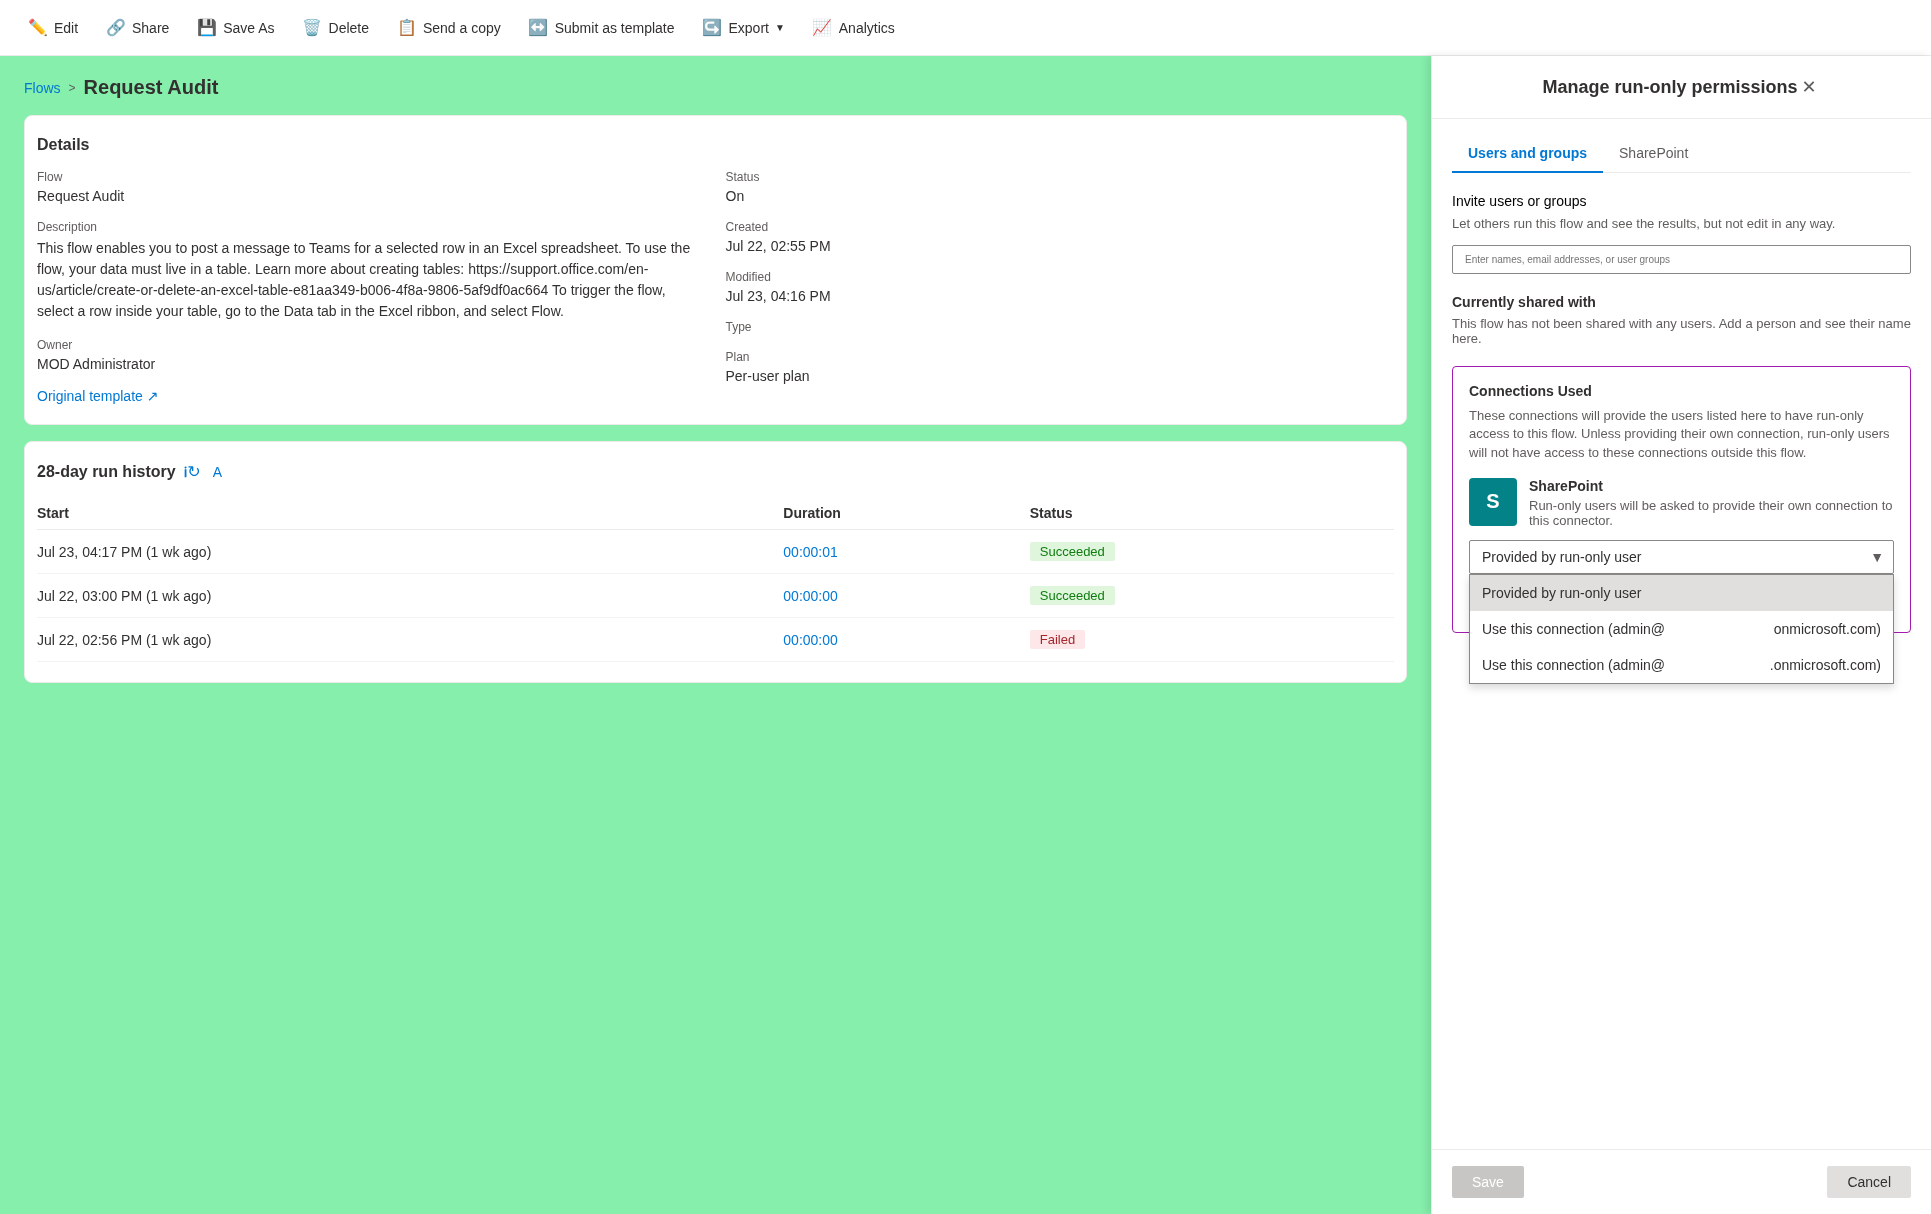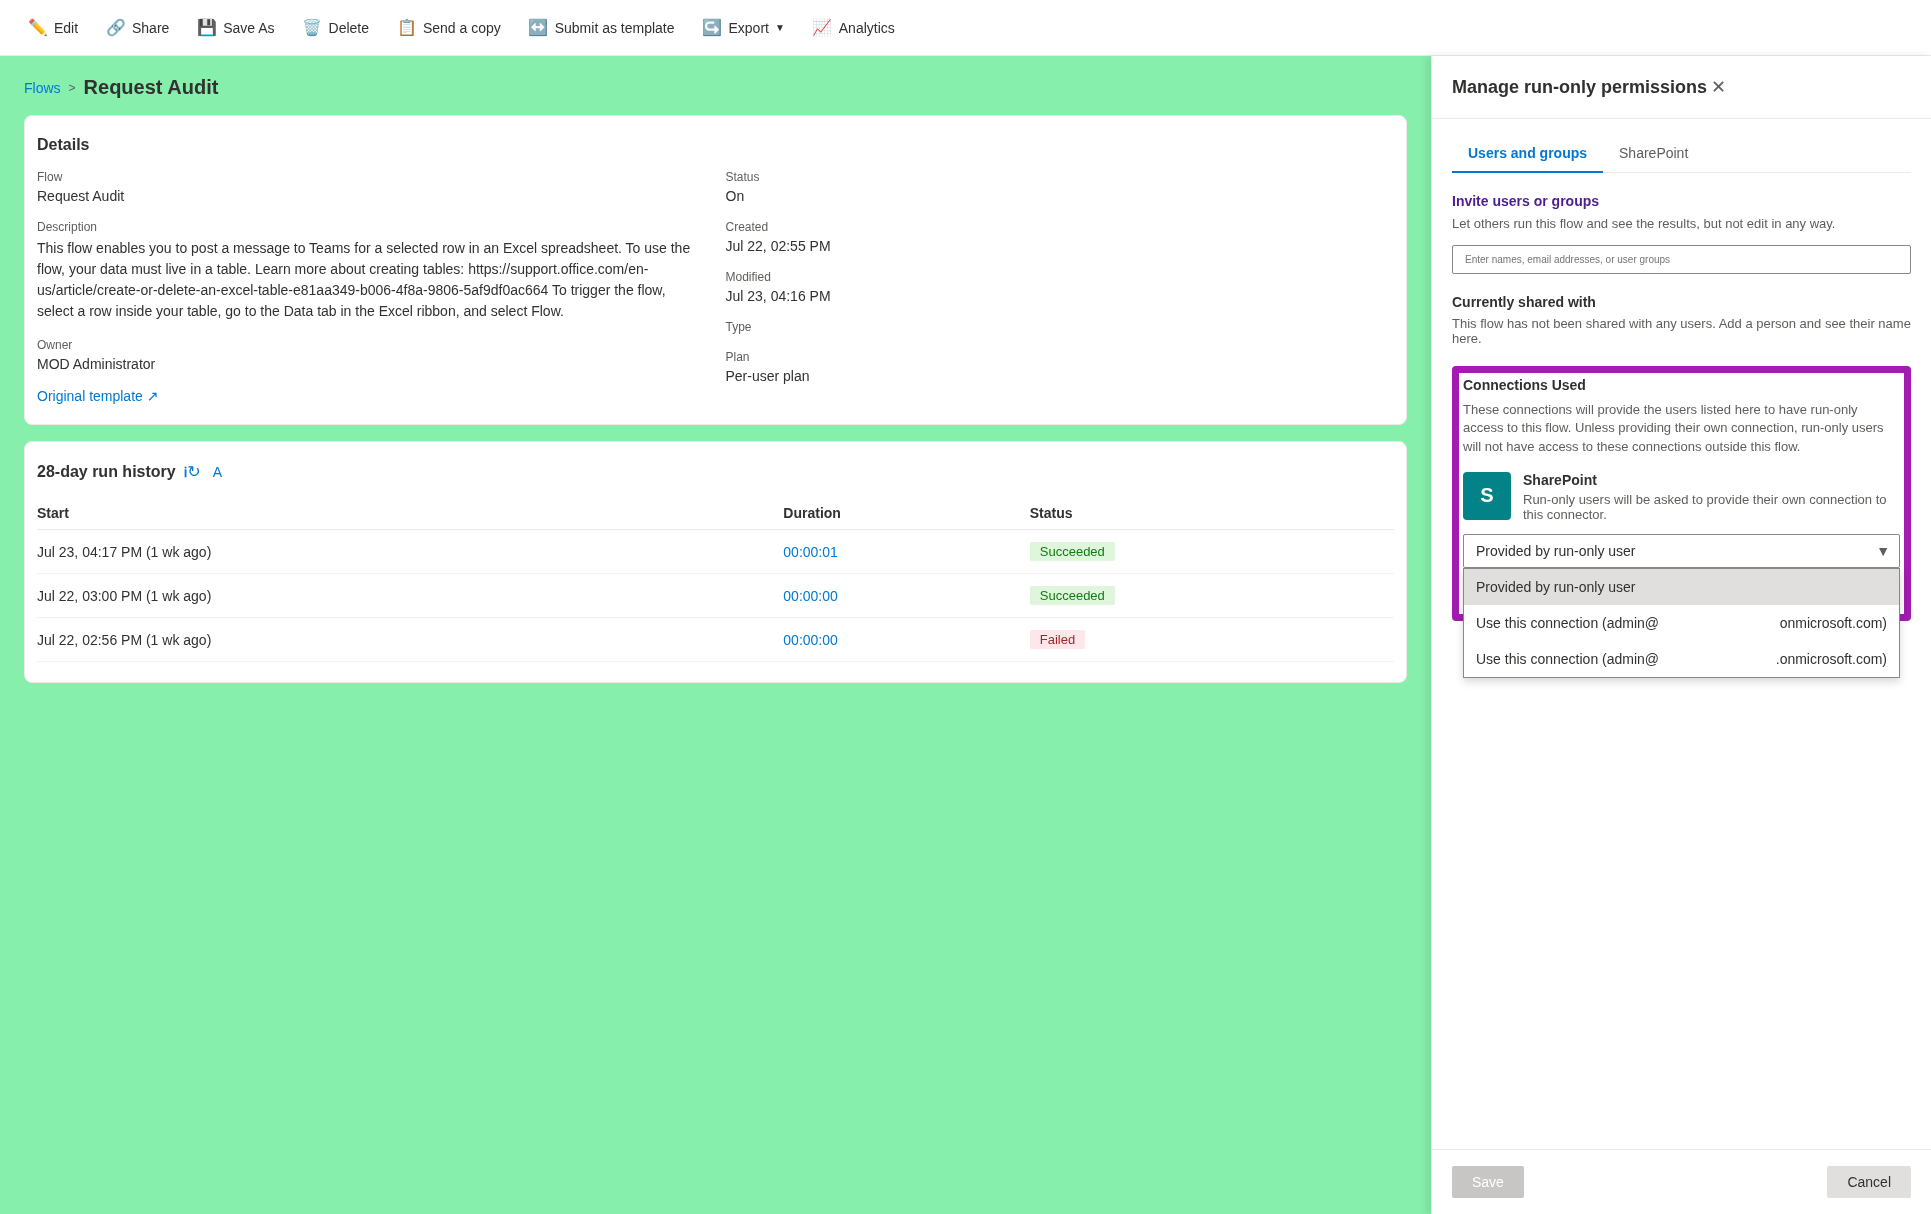--- a/index.html
+++ b/index.html
@@ -171,21 +171,21 @@
       display: flex;
       flex-direction: column;
       padding: 0;
       position: relative;
       box-shadow: -4px 0 8px rgba(0,0,0,0.1);
     }
 
     .panel-header {
       display: flex;
       align-items: center;
-      justify-content: flex-start;
+      justify-content: center;
       padding: 16px 20px;
       border-bottom: 1px solid #edebe9;
     }
     .panel-title {
       font-size: 18px;
       font-weight: 600;
       color: #323130;
     }
     .close-btn {
       background: none;
@@ -222,22 +222,22 @@
     }
     .tab.active {
       color: #0078d4;
       border-bottom: 2px solid #0078d4;
       font-weight: 600;
     }
 
     
     .section-title {
       font-size: 14px;
-      font-weight: 700;
-      color: #4c1d95;
+      font-weight: 400;
+      color: #000000;
       margin-bottom: 6px;
     }
     .section-desc {
       font-size: 13px;
       color: #605e5c;
       margin-bottom: 12px;
       line-height: 1.4;
     }
 
     .invite-input {
@@ -258,23 +258,23 @@
       margin-bottom: 6px;
     }
     .shared-desc {
       font-size: 13px;
       color: #605e5c;
       margin-bottom: 20px;
     }
 
     
     .connections-box {
-      border: 7px solid #a21caf;
+      border: 1px solid #a21caf;
       border-radius: 4px;
-      padding: 4px;
+      padding: 16px;
       margin-bottom: 20px;
     }
     .connections-title {
       font-size: 14px;
       font-weight: 600;
       margin-bottom: 8px;
       color: #323130;
     }
     .connections-desc {
       font-size: 13px;

